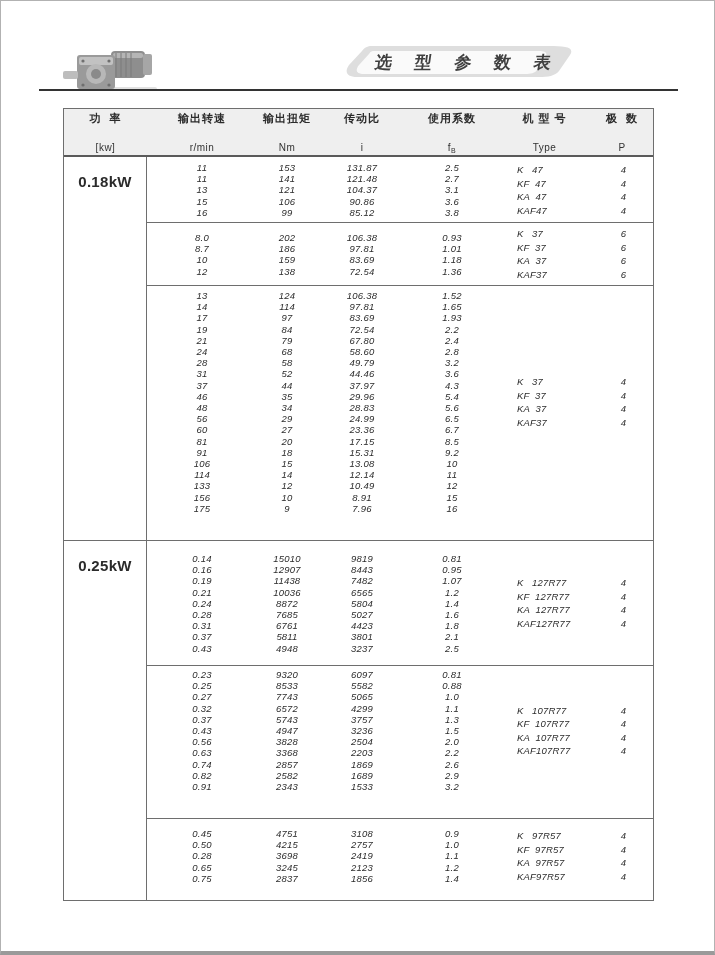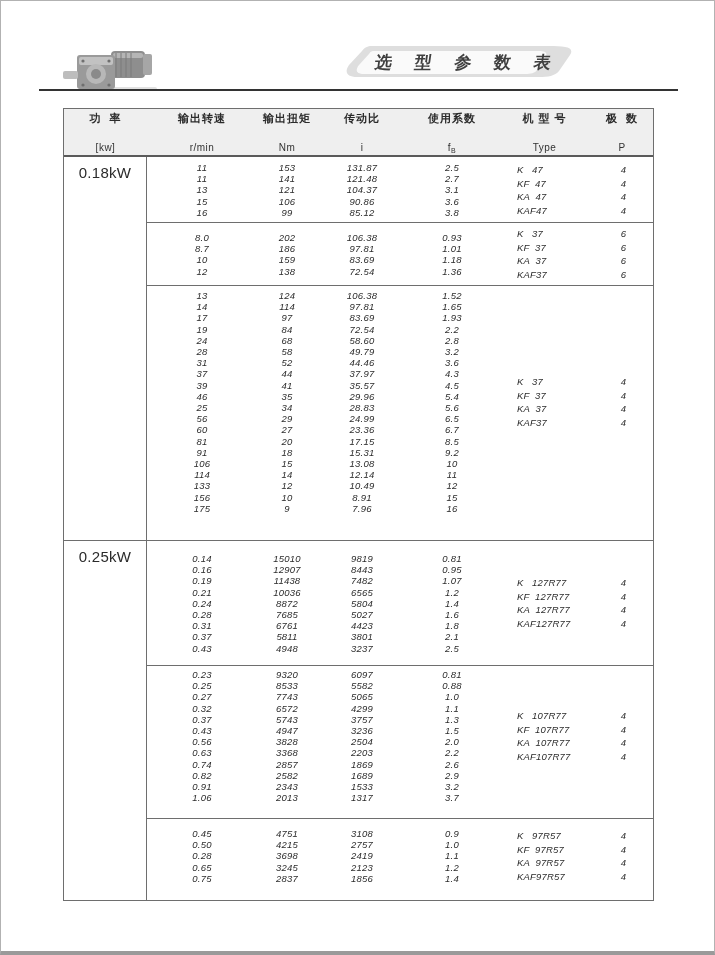--- a/index.html
+++ b/index.html
@@ -28,21 +28,21 @@
     height:48px;background:#efefef;border-bottom:2px solid #5a5a5a;box-sizing:border-box;
   }
   .th{display:flex;flex-direction:column;align-items:center;justify-content:center;gap:16px;}
   .th .zh{font-size:11px;font-weight:bold;letter-spacing:1px;white-space:pre;}
   .th .en{font-size:10px;color:#333;letter-spacing:0.5px;}
   .sub{font-size:7px;vertical-align:-2px;}
   .section{display:flex;}
   .section-018{border-bottom:1.5px solid #6e6e6e;}
   .power-col{
     width:83px;box-sizing:border-box;border-right:1px solid #6e6e6e;
-    text-align:center;padding-top:7px;font-size:15px;font-weight:normal;letter-spacing:0.3px;
+    text-align:center;padding-top:16px;font-size:15px;font-weight:bold;letter-spacing:0.3px;
   }
   .blocks{flex:1;display:flex;flex-direction:column;}
   .block{position:relative;box-sizing:border-box;border-bottom:1px solid #6e6e6e;}
   .block:last-child{border-bottom:none;}
   .blk-a1{height:66px;padding-top:5px;}
   .blk-a2{height:63px;padding-top:9px;}
   .blk-a3{height:254px;padding-top:4px;}
   .blk-b1{height:125px;padding-top:12px;}
   .blk-b2{height:153px;padding-top:3px;}
   .blk-b3{height:82px;padding-top:9px;}
@@ -250,20 +250,26 @@
                   <span>83.69</span>
                   <span>1.93</span>
                 </div>
                 <div class="trow">
                   <span>19</span>
                   <span>84</span>
                   <span>72.54</span>
                   <span>2.2</span>
                 </div>
                 <div class="trow">
+                  <span>21</span>
+                  <span>79</span>
+                  <span>67.80</span>
+                  <span>2.4</span>
+                </div>
+                <div class="trow">
                   <span>24</span>
                   <span>68</span>
                   <span>58.60</span>
                   <span>2.8</span>
                 </div>
                 <div class="trow">
                   <span>28</span>
                   <span>58</span>
                   <span>49.79</span>
                   <span>3.2</span>
@@ -274,33 +280,27 @@
                   <span>44.46</span>
                   <span>3.6</span>
                 </div>
                 <div class="trow">
                   <span>37</span>
                   <span>44</span>
                   <span>37.97</span>
                   <span>4.3</span>
                 </div>
                 <div class="trow">
-                  <span>39</span>
-                  <span>41</span>
-                  <span>35.57</span>
-                  <span>4.5</span>
-                </div>
-                <div class="trow">
                   <span>46</span>
                   <span>35</span>
                   <span>29.96</span>
                   <span>5.4</span>
                 </div>
                 <div class="trow">
-                  <span>25</span>
+                  <span>48</span>
                   <span>34</span>
                   <span>28.83</span>
                   <span>5.6</span>
                 </div>
                 <div class="trow">
                   <span>56</span>
                   <span>29</span>
                   <span>24.99</span>
                   <span>6.5</span>
                 </div>
@@ -521,26 +521,20 @@
                   <span>2582</span>
                   <span>1689</span>
                   <span>2.9</span>
                 </div>
                 <div class="trow">
                   <span>0.91</span>
                   <span>2343</span>
                   <span>1533</span>
                   <span>3.2</span>
                 </div>
-                <div class="trow">
-                  <span>1.06</span>
-                  <span>2013</span>
-                  <span>1317</span>
-                  <span>3.7</span>
-                </div>
               </div>
             <div class="types">
                 <div class="tprow">
                   <span class="model">K   107R77</span>
                   <span class="poles">4</span>
                 </div>
                 <div class="tprow">
                   <span class="model">KF  107R77</span>
                   <span class="poles">4</span>
                 </div>

